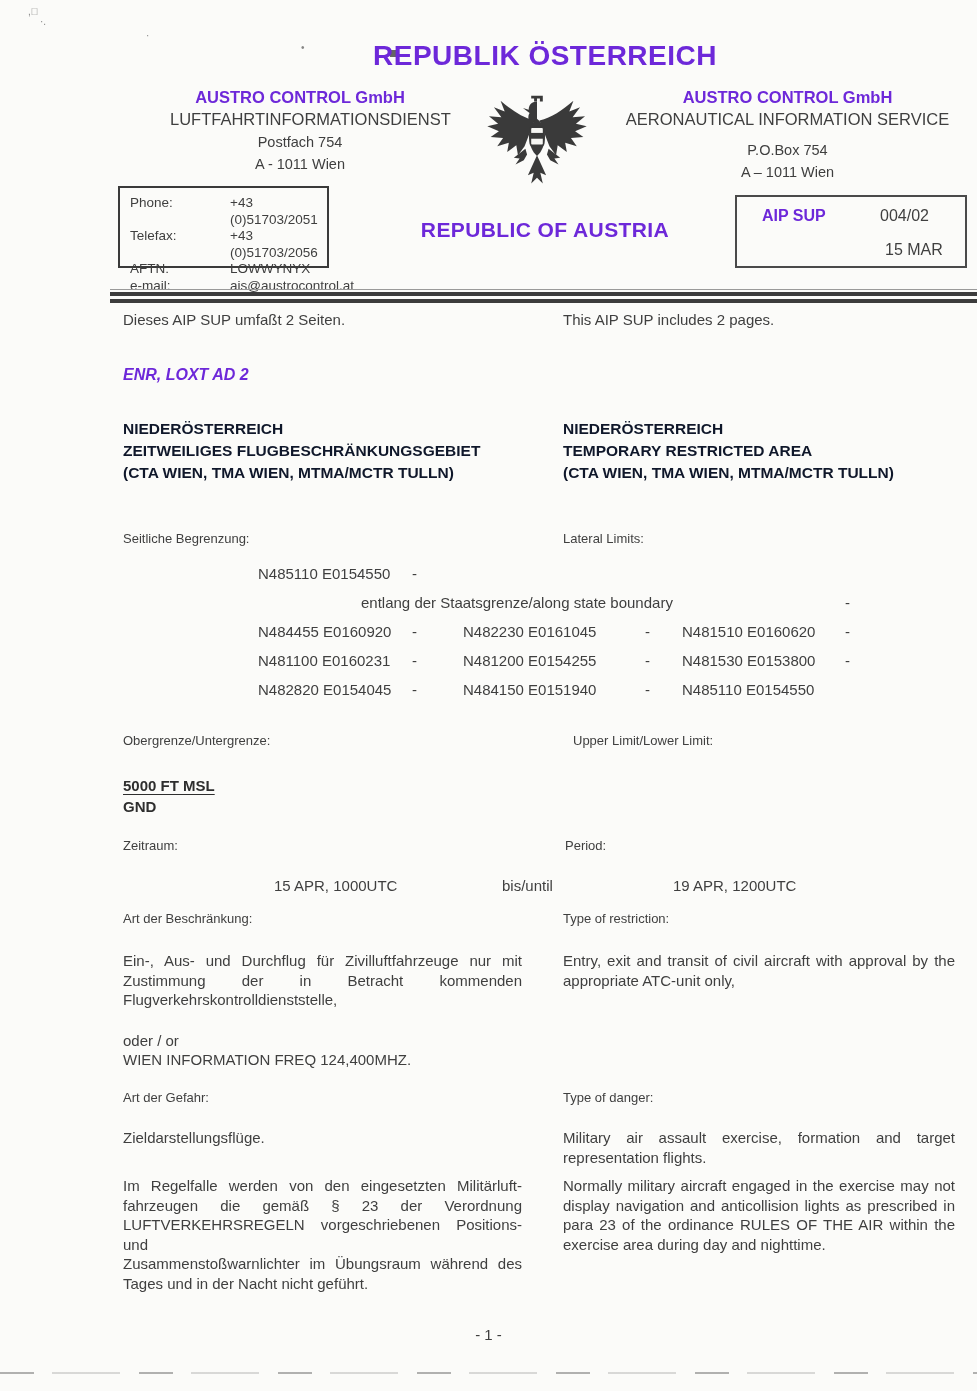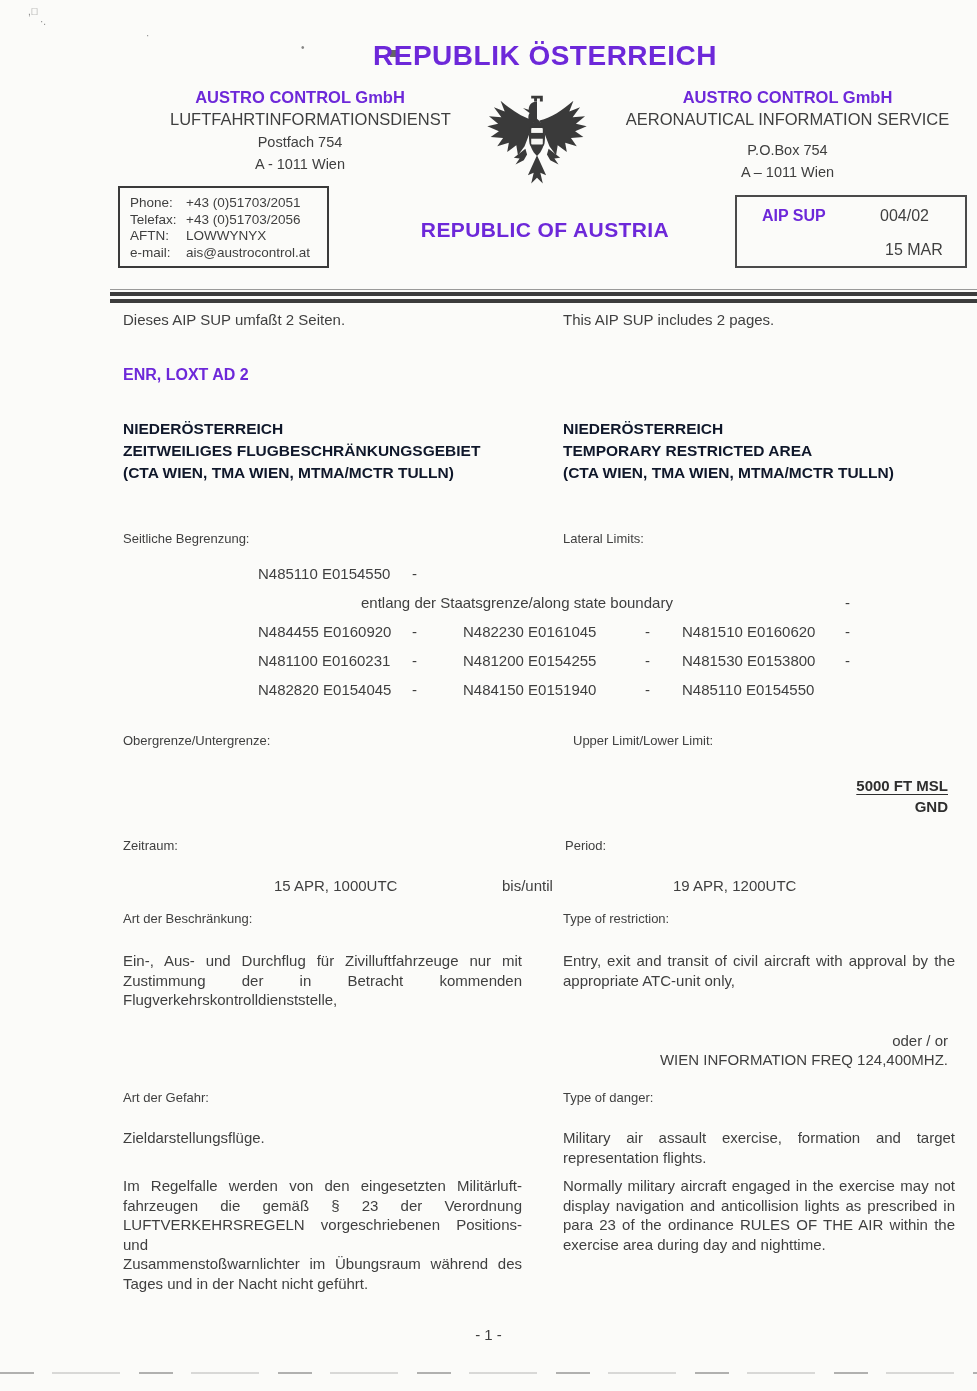--- a/index.html
+++ b/index.html
@@ -17,21 +17,21 @@
   .org-left{left:170px; top:86px; width:260px;}
   .org-right{left:600px; top:86px; width:375px;}
   .org-addr{font-size:14.5px; line-height:19px; margin-top:3px;}
   .org-addr-gap{margin-top:11px;}
   .contact-box{
     left:118px; top:186px; width:211px; height:82px;
     border:2px solid #3a3a3a; background:#fbfbf9;
     padding:7px 0 0 10px; box-sizing:border-box;
     font-size:13.5px; line-height:16.5px;
   }
-  .contact-row{display:flex;}
+  .contact-row{display:flex;gap:44px;}
   .contact-lab{width:56px; flex:none;}
   .republic{left:113px; top:218px; width:864px; font-size:21px; letter-spacing:.4px;}
   .doc-box{
     left:735px; top:195px; width:232px; height:73px;
     border:2px solid #4a4a4a; box-sizing:border-box;
   }
   .doc-box .series{position:absolute; left:25px; top:10px; font-size:16px;}
   .doc-box .num{position:absolute; left:143px; top:10px; font-size:16px;}
   .doc-box .date{position:absolute; left:148px; top:44px; font-size:16px;}
   .rule{left:110px; width:867px; background:#3c3c3c; height:4px;}
@@ -42,21 +42,21 @@
   .en-x{left:563px;}
   .de-col{left:123px; width:399px;}
   .en-col{left:563px; width:392px;}
   .jl{text-align:justify; text-align-last:justify;}
   .ll{text-align:left; text-align-last:left;}
   .hd3{font-size:15.5px; line-height:22px; font-weight:bold; color:#0f172a;}
   .coord{font-size:15px; white-space:nowrap;}
   .upper{font-size:15px; font-weight:bold; color:#2e2e2e;
          text-decoration:underline; text-underline-offset:3px;}
   .gnd{font-size:15px; font-weight:bold; color:#2e2e2e;}
-  .fullctr{left:116px; width:832px; text-align:right;}
+  .fullctr{left:123px; width:832px; text-align:left;}
   .pagenum{left:0; top:1326px; width:977px; font-size:15px;}
   .scanline{
     left:0; top:1372px; width:977px; height:2px; opacity:.55;
     background:repeating-linear-gradient(90deg,
       rgba(70,70,70,.75) 0px, rgba(70,70,70,.75) 34px,
       rgba(70,70,70,0) 34px, rgba(70,70,70,0) 52px,
       rgba(70,70,70,.35) 52px, rgba(70,70,70,.35) 120px,
       rgba(70,70,70,0) 120px, rgba(70,70,70,0) 139px);
   }
   .speck{color:#6a6a6a; font-size:10px; opacity:.8;}
@@ -134,21 +134,21 @@
     <span class="date">15 MAR</span>
   </div>
 
   <div class="abs rule-thin" style="top:289px;"></div>
   <div class="abs rule" style="top:292px;"></div>
   <div class="abs rule" style="top:299px;"></div>
 
   <div class="abs bt de-x" style="top:310px;">Dieses AIP SUP umfaßt 2 Seiten.</div>
   <div class="abs bt en-x" style="top:310px;">This AIP SUP includes 2 pages.</div>
 
-  <div class="abs b de-x" style="top:366px; font-size:16px;">ENR, LOXT AD 2</div>
+  <div class="abs b de-x" style="top:366px; font-size:16px;font-style:italic;">ENR, LOXT AD 2</div>
 
   <div class="abs hd3 de-x" style="top:418px; width:440px;">
     <div>NIEDERÖSTERREICH</div>
     <div>ZEITWEILIGES FLUGBESCHRÄNKUNGSGEBIET</div>
     <div>(CTA WIEN, TMA WIEN, MTMA/MCTR TULLN)</div>
   </div>
   <div class="abs hd3 en-x" style="top:418px; width:405px;">
     <div>NIEDERÖSTERREICH</div>
     <div>TEMPORARY RESTRICTED AREA</div>
     <div>(CTA WIEN, TMA WIEN, MTMA/MCTR TULLN)</div>

